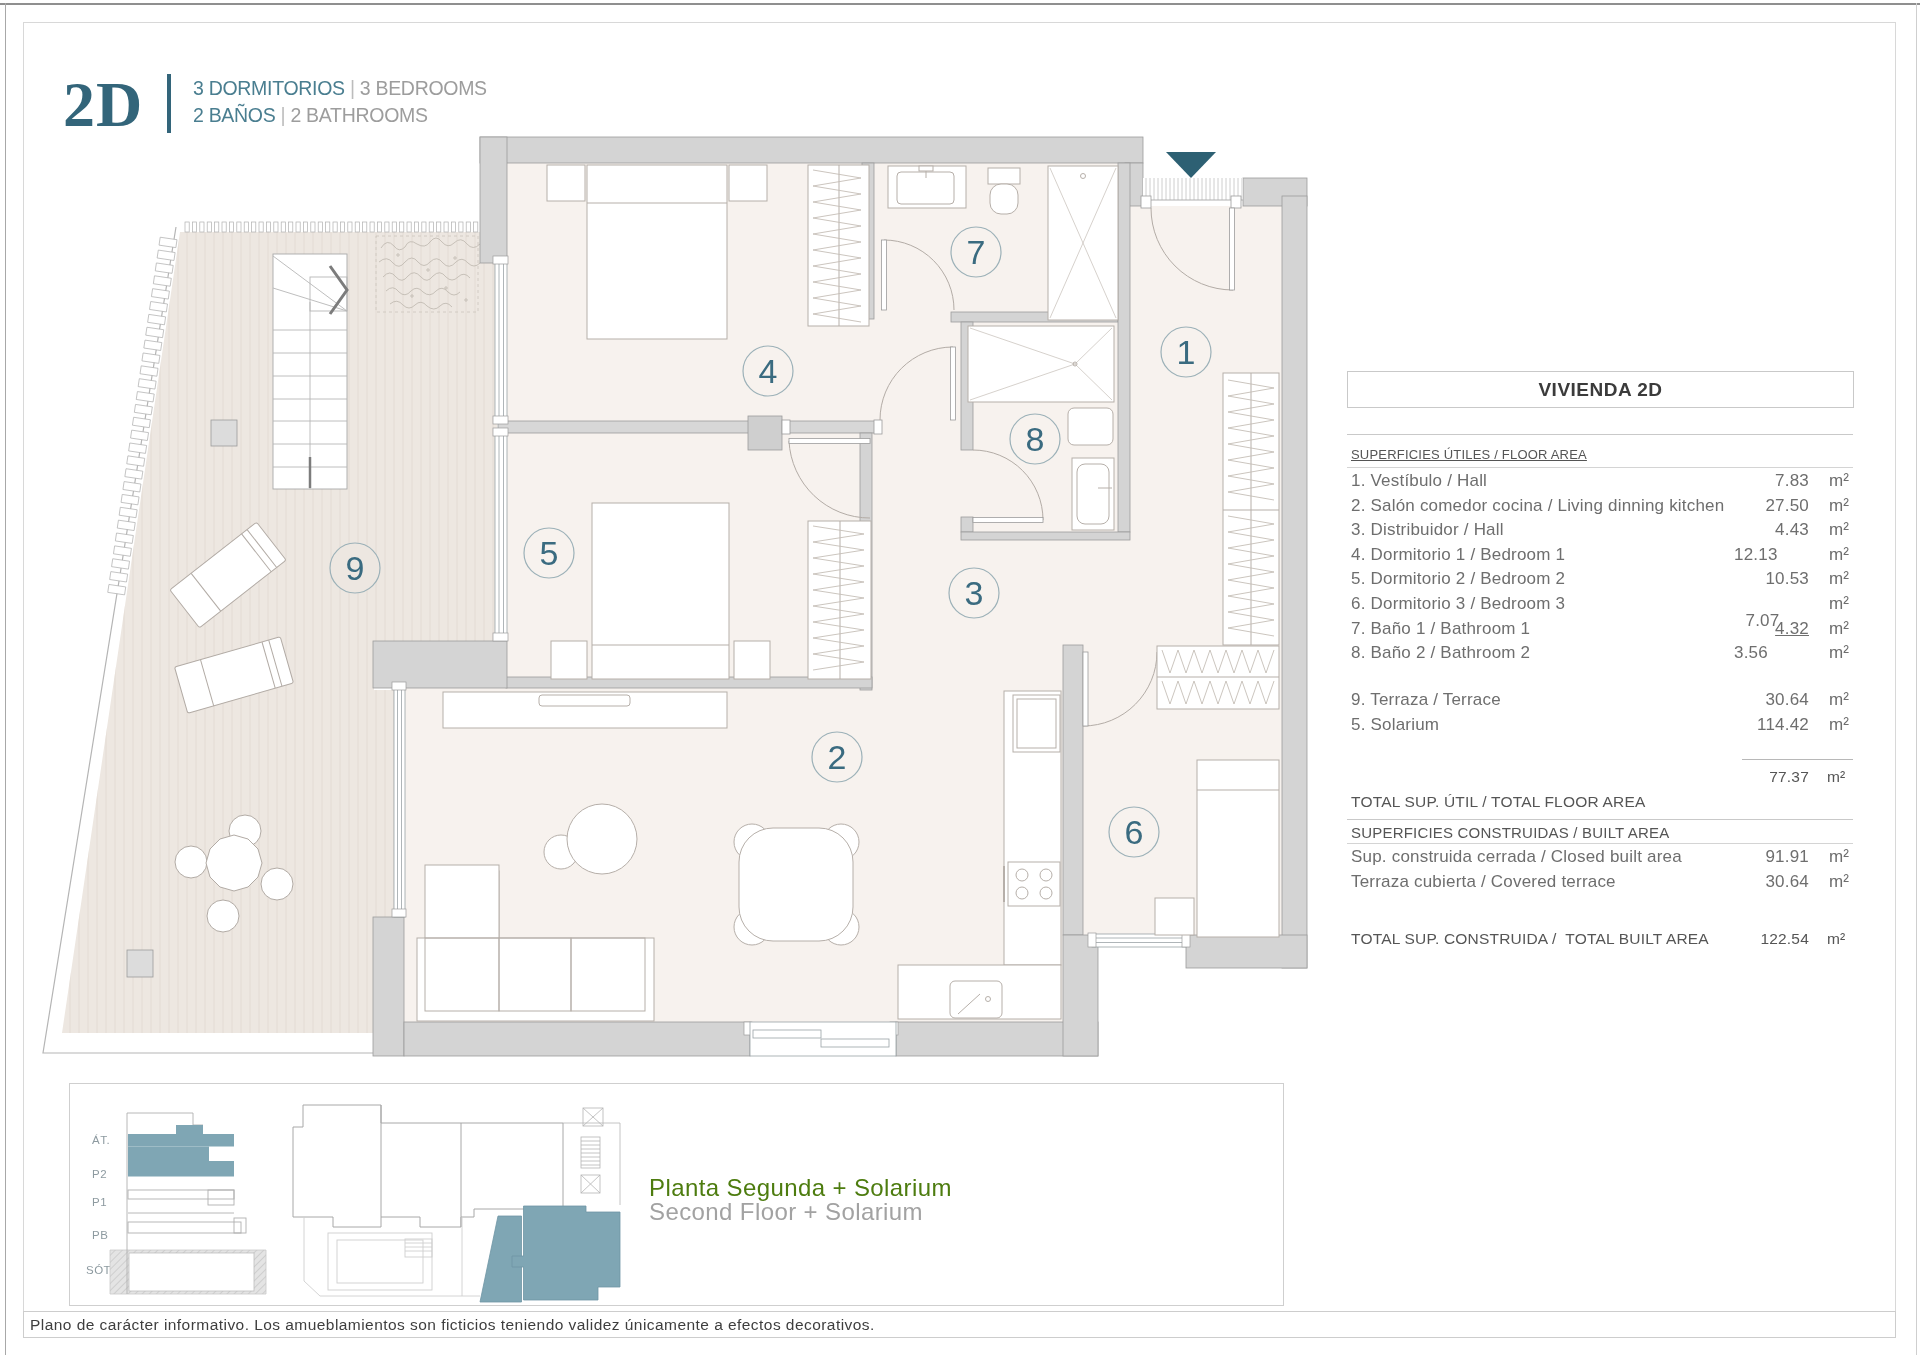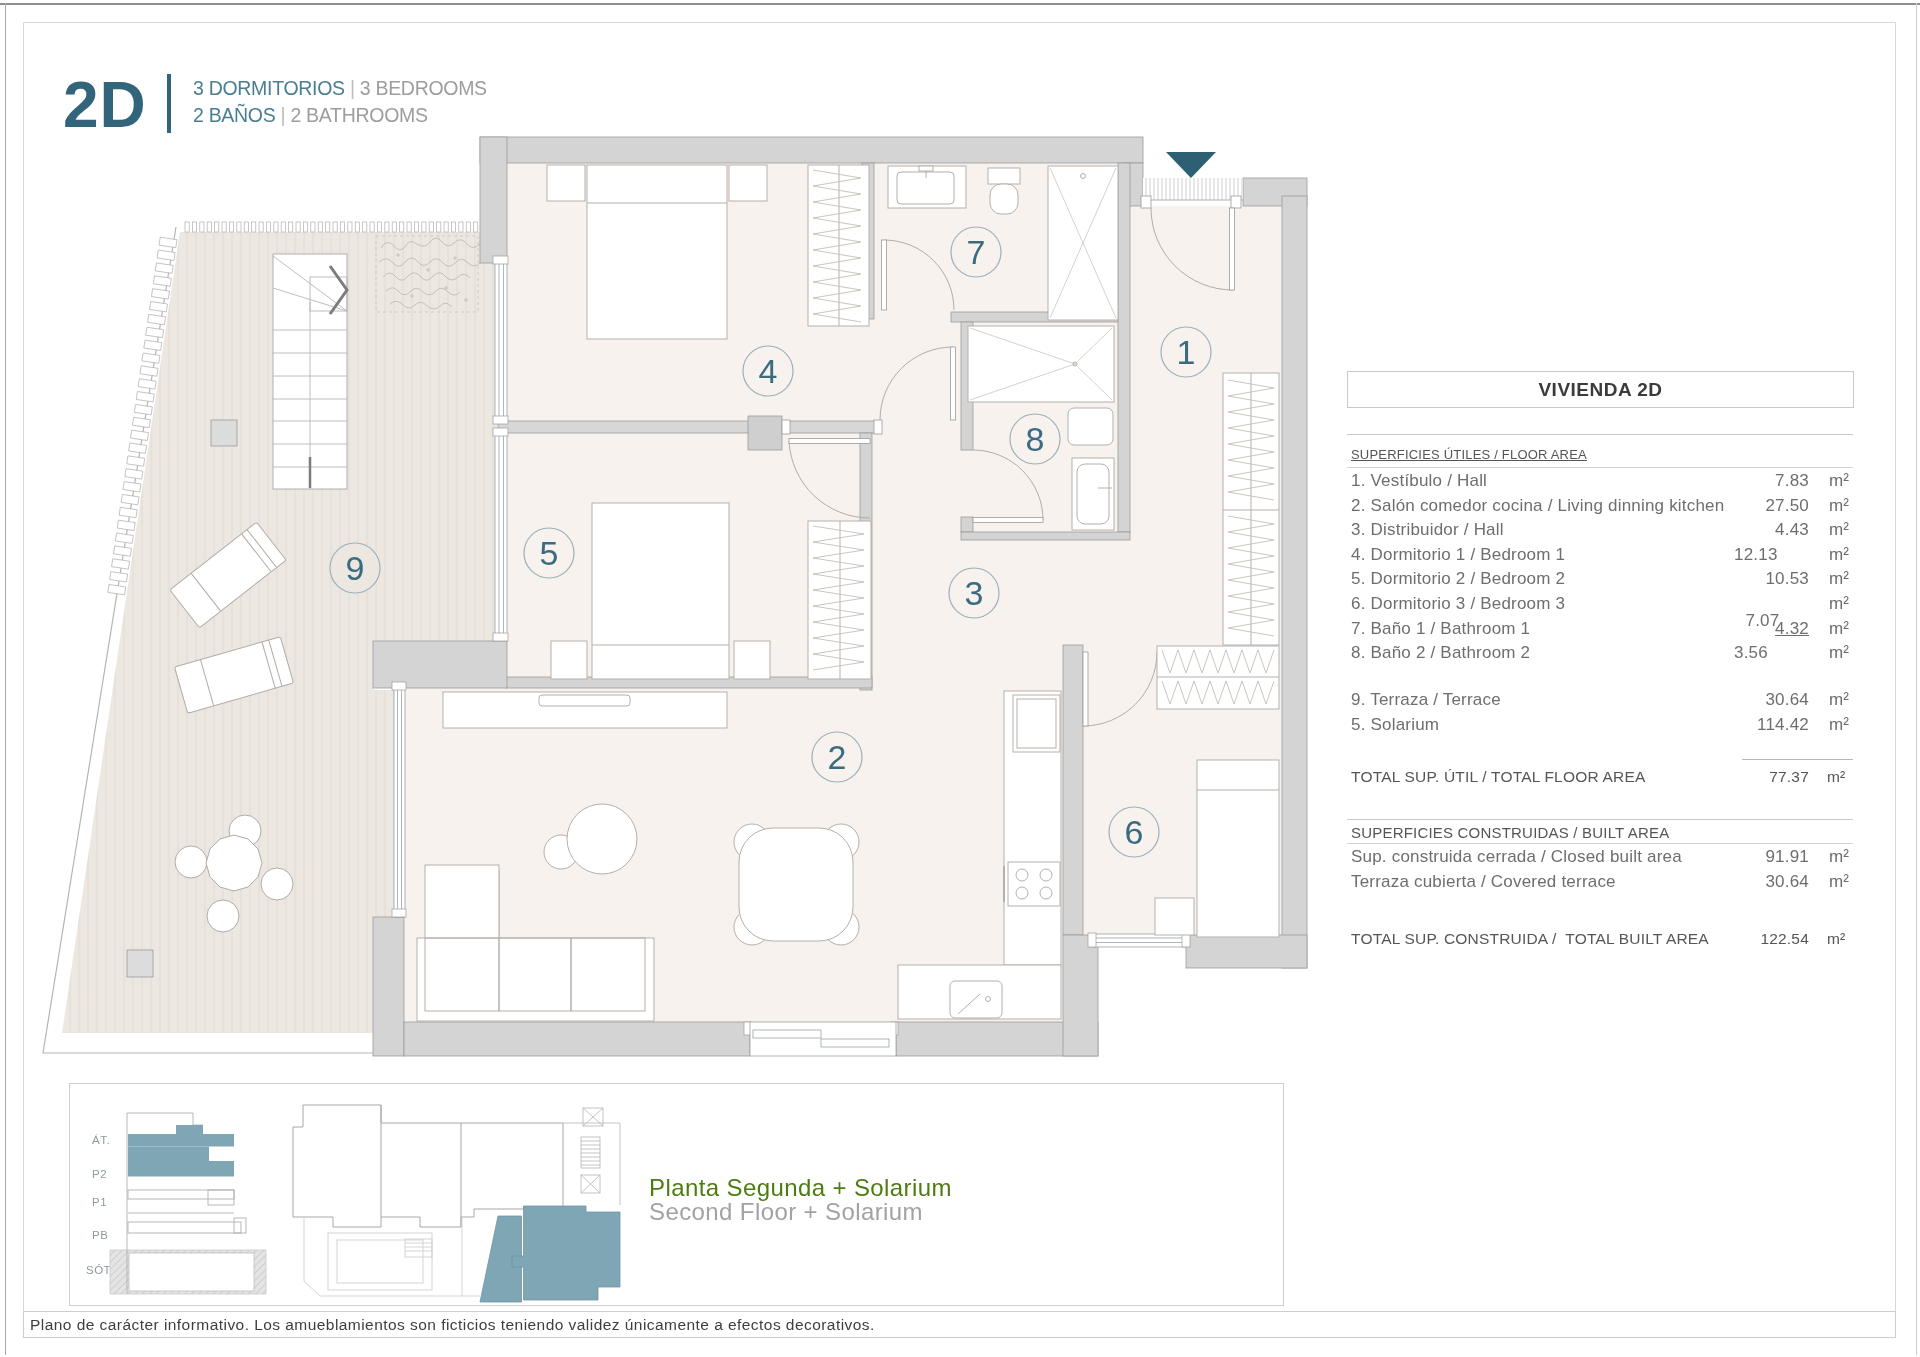--- a/index.html
+++ b/index.html
@@ -14,21 +14,21 @@
 <div class="abs" style="left:5px;top:3px;width:1px;height:1352px;background:#a8a8a8;"></div>
 
 <div class="abs" style="left:1916px;top:3px;width:1px;height:1352px;background:#cfcfcf;"></div>
 
 <div class="abs" style="left:23px;top:22px;width:1871px;height:1288px;border:1px solid #d8d8d8;"></div>
 
 <div class="abs" style="left:23px;top:1311px;width:1871px;height:25px;border:1px solid #cdcdcd;"></div>
 
 <div class="abs" style="left:30px;top:1316px;font-size:15.5px;color:#3e3e3e;letter-spacing:0.45px;">Plano de carácter informativo. Los amueblamientos son ficticios teniendo validez únicamente a efectos decorativos.</div>
 
-<div class="abs" style="left:63px;top:68px;font-size:64px;font-weight:bold;color:#33657a;letter-spacing:1px;">2D</div>
+<div class="abs" style="left:63px;top:68px;font-size:64px;font-weight:bold;color:#33657a;letter-spacing:1px;font-family:Liberation Serif, serif;">2D</div>
 
 <div class="abs" style="left:167px;top:74px;width:4px;height:59px;background:#33657a;"></div>
 
 <div class="abs" style="left:193px;top:77px;font-size:19.5px;letter-spacing:-0.3px;color:#4a7e90;">3 DORMITORIOS <span style="color:#bcbcbc;">|</span> <span style="color:#9d9d9d;">3 BEDROOMS</span></div>
 
 <div class="abs" style="left:193px;top:104px;font-size:19.5px;letter-spacing:-0.3px;color:#4a7e90;">2 BAÑOS <span style="color:#bcbcbc;">|</span> <span style="color:#9d9d9d;">2 BATHROOMS</span></div>
 
 <svg class="abs" style="left:0;top:0;" width="1920" height="1357" viewBox="0 0 1920 1357">
 <defs>
   <clipPath id="deckclip">
@@ -747,21 +747,21 @@
   <div style="position:relative;top:24.6px;">
       <span class="abs" style="left:0;">5. Solarium</span>
       <span class="abs" style="left:383px;width:75px;text-align:right;">114.42</span>
       <span class="abs" style="left:478px;">m²</span>
     </div>
 </div>
 
 <div class="abs" style="left:1742px;top:759px;width:111px;height:1px;background:#b8b8b8;"></div>
 
 <div class="abs" style="left:1351px;top:768px;width:506px;font-size:15.5px;color:#555;letter-spacing:0.2px;">
-    <span class="abs" style="left:0;">TOTAL SUP. ÚTIL / TOTAL FLOOR AREA</span>
+    <span class="abs" style="left:0;margin-top:25px;">TOTAL SUP. ÚTIL / TOTAL FLOOR AREA</span>
     <span class="abs" style="left:380px;width:78px;text-align:right;">77.37</span>
     <span class="abs" style="left:476px;">m²</span>
   </div>
 
 <div class="abs" style="left:1347px;top:819px;width:506px;height:1px;background:#c9c9c9;"></div>
 
 <div class="abs" style="left:1351px;top:824px;font-size:15px;color:#555;letter-spacing:0.2px;">SUPERFICIES CONSTRUIDAS / BUILT AREA</div>
 
 <div class="abs" style="left:1347px;top:843px;width:506px;height:1px;background:#d4d4d4;"></div>
 

